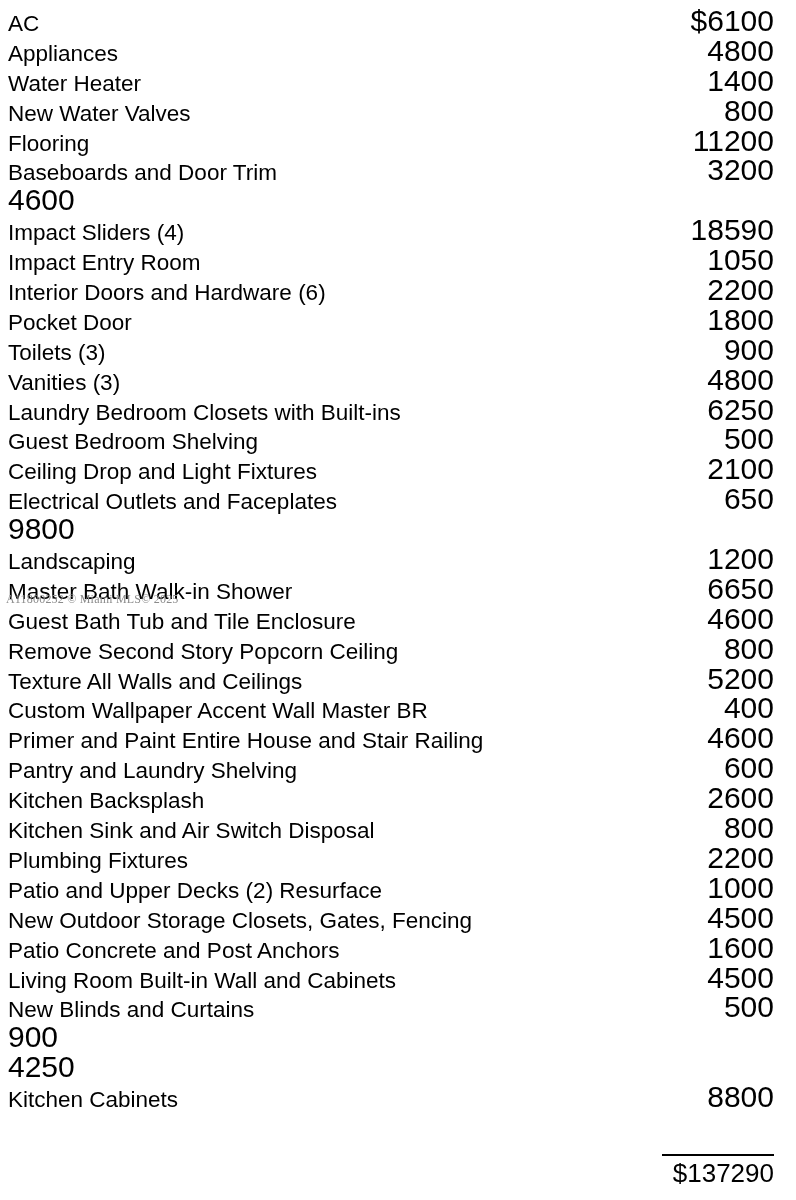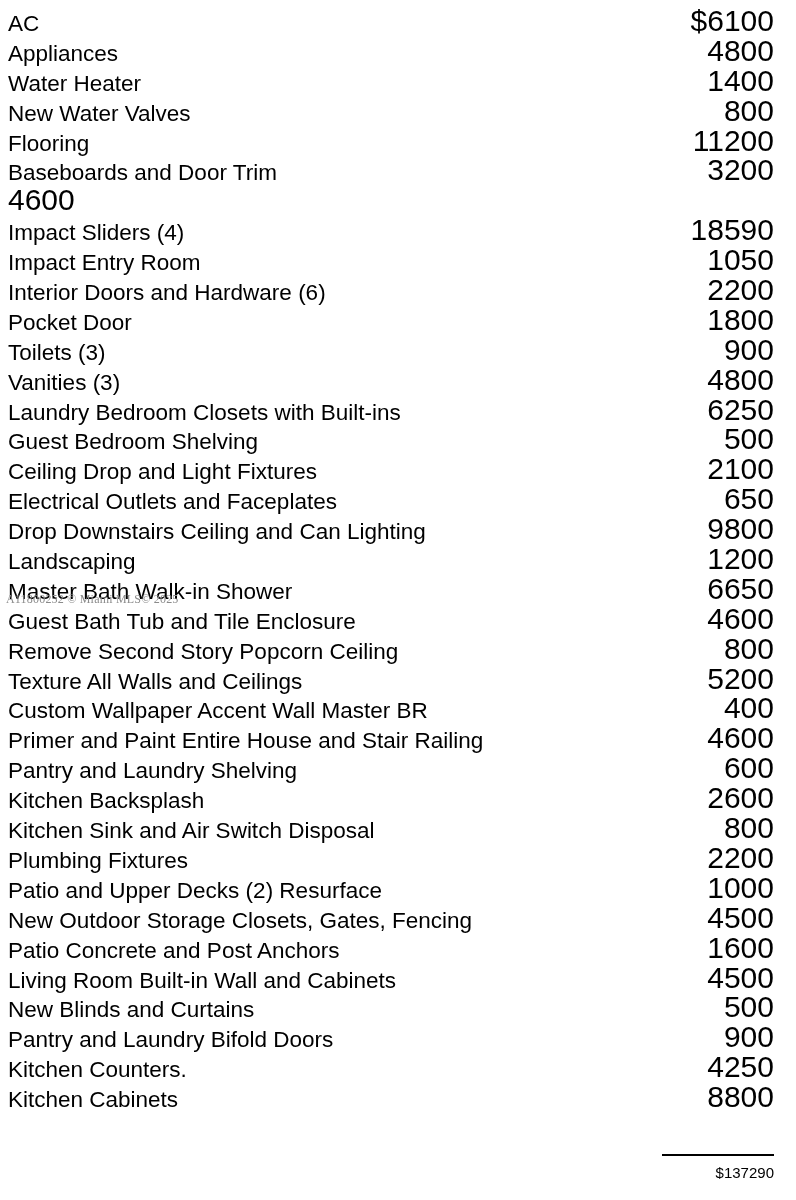--- a/index.html
+++ b/index.html
@@ -47,21 +47,21 @@
     bottom: 14px;
     text-align: right;
   }
   .total-rule {
     border-top: 2px solid #000;
     width: 112px;
     margin-left: auto;
     margin-bottom: 4px;
   }
   .total-amount {
-    font-size: 15px;
+    font-size: 26px;
     line-height: 26px;
   }
   .watermark {
     position: absolute;
     left: 6px;
     top: 592px;
     font-size: 12px;
     color: #8a8a8a;
     letter-spacing: 0.2px;
     font-family: Liberation Serif, serif;
@@ -134,21 +134,20 @@
       </div>
       <div class="row">
         <span class="label">Ceiling Drop and Light Fixtures</span>
         <span class="amount">2100</span>
       </div>
       <div class="row">
         <span class="label">Electrical Outlets and Faceplates</span>
         <span class="amount">650</span>
       </div>
       <div class="row">
-        <span class="label">Drop Downstairs Ceiling and Can Lighting</span>
         <span class="amount">9800</span>
       </div>
       <div class="row">
         <span class="label">Landscaping</span>
         <span class="amount">1200</span>
       </div>
       <div class="row">
         <span class="label">Master Bath Walk-in Shower</span>
         <span class="amount">6650</span>
       </div>
@@ -202,25 +201,23 @@
       </div>
       <div class="row">
         <span class="label">Living Room Built-in Wall and Cabinets</span>
         <span class="amount">4500</span>
       </div>
       <div class="row">
         <span class="label">New Blinds and Curtains</span>
         <span class="amount">500</span>
       </div>
       <div class="row">
-        <span class="label">Pantry and Laundry Bifold Doors</span>
         <span class="amount">900</span>
       </div>
       <div class="row">
-        <span class="label">Kitchen Counters.</span>
         <span class="amount">4250</span>
       </div>
       <div class="row">
         <span class="label">Kitchen Cabinets</span>
         <span class="amount">8800</span>
       </div>
     </div>
 
   <div class="watermark">A11800252 © Miami MLS© 2025</div>
 

